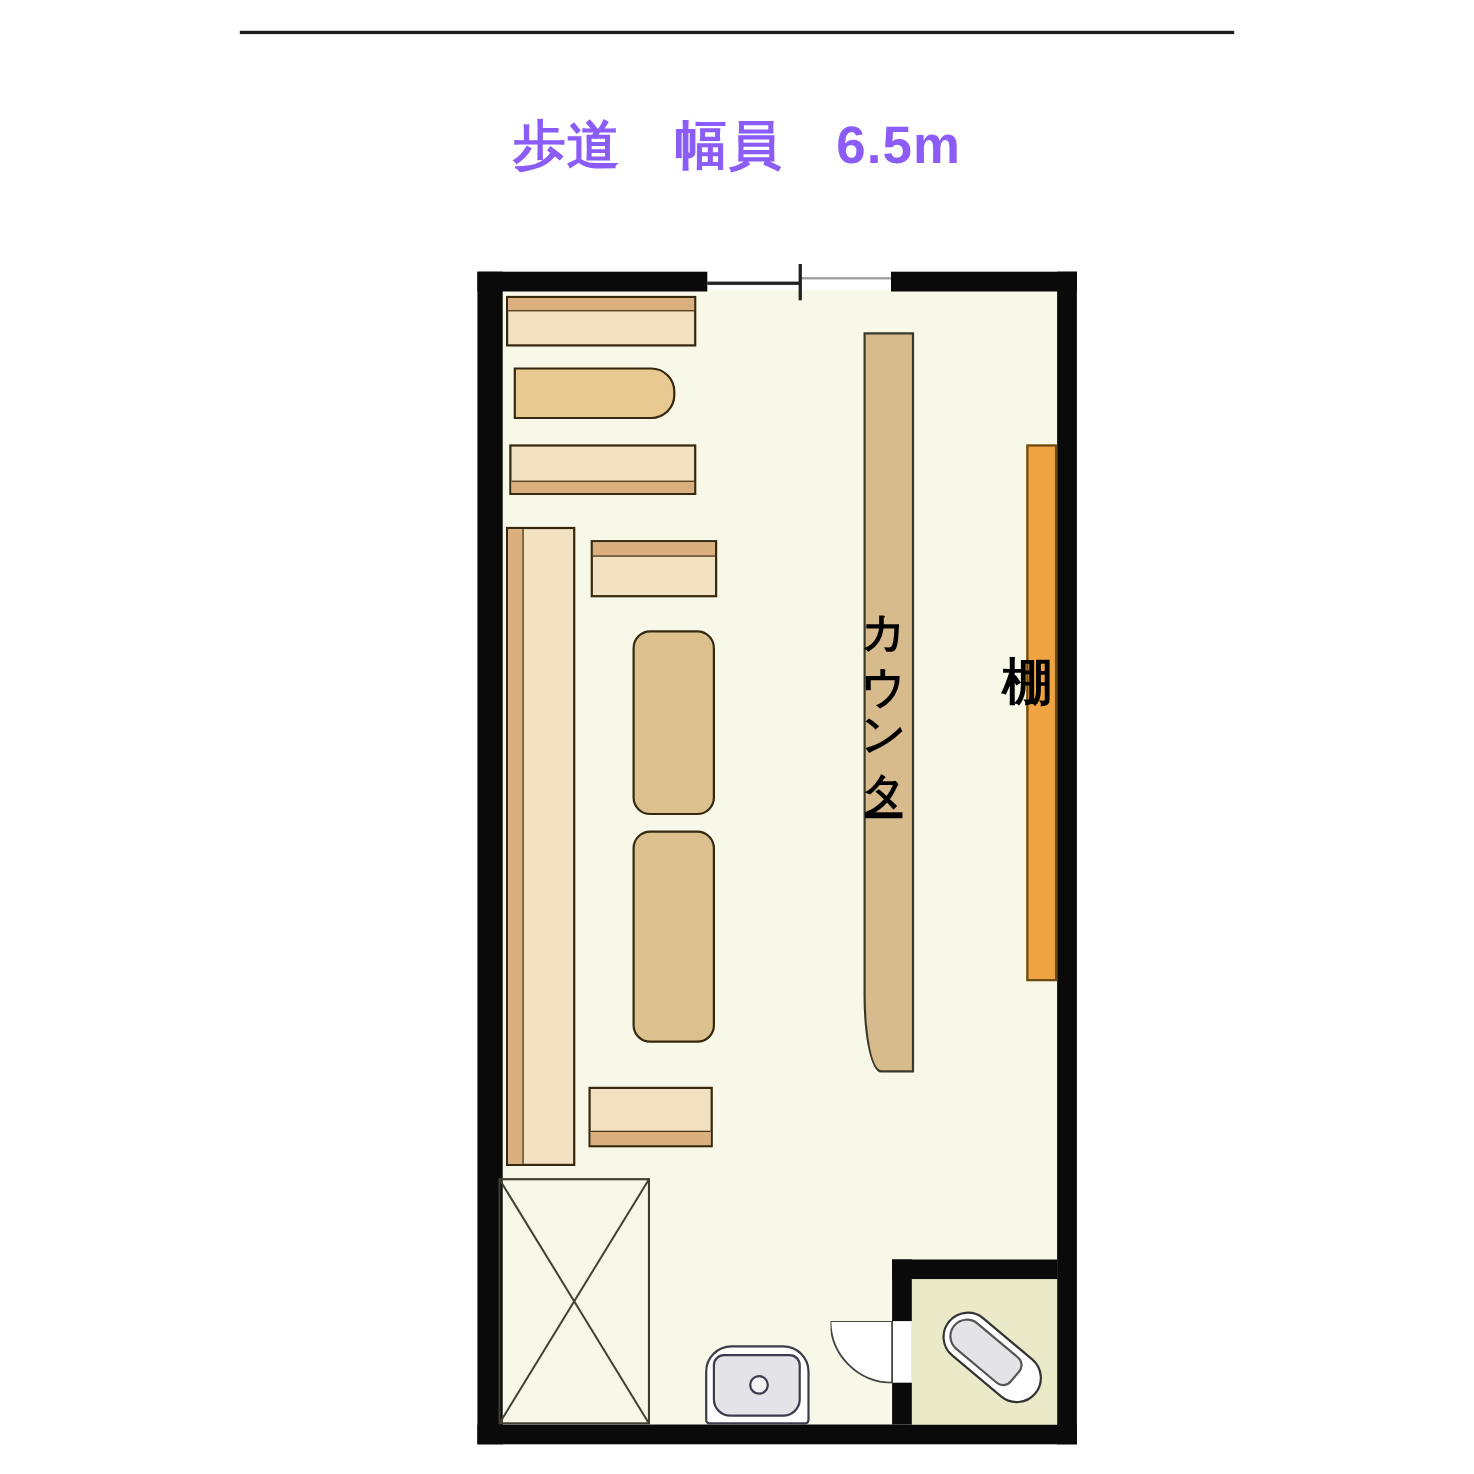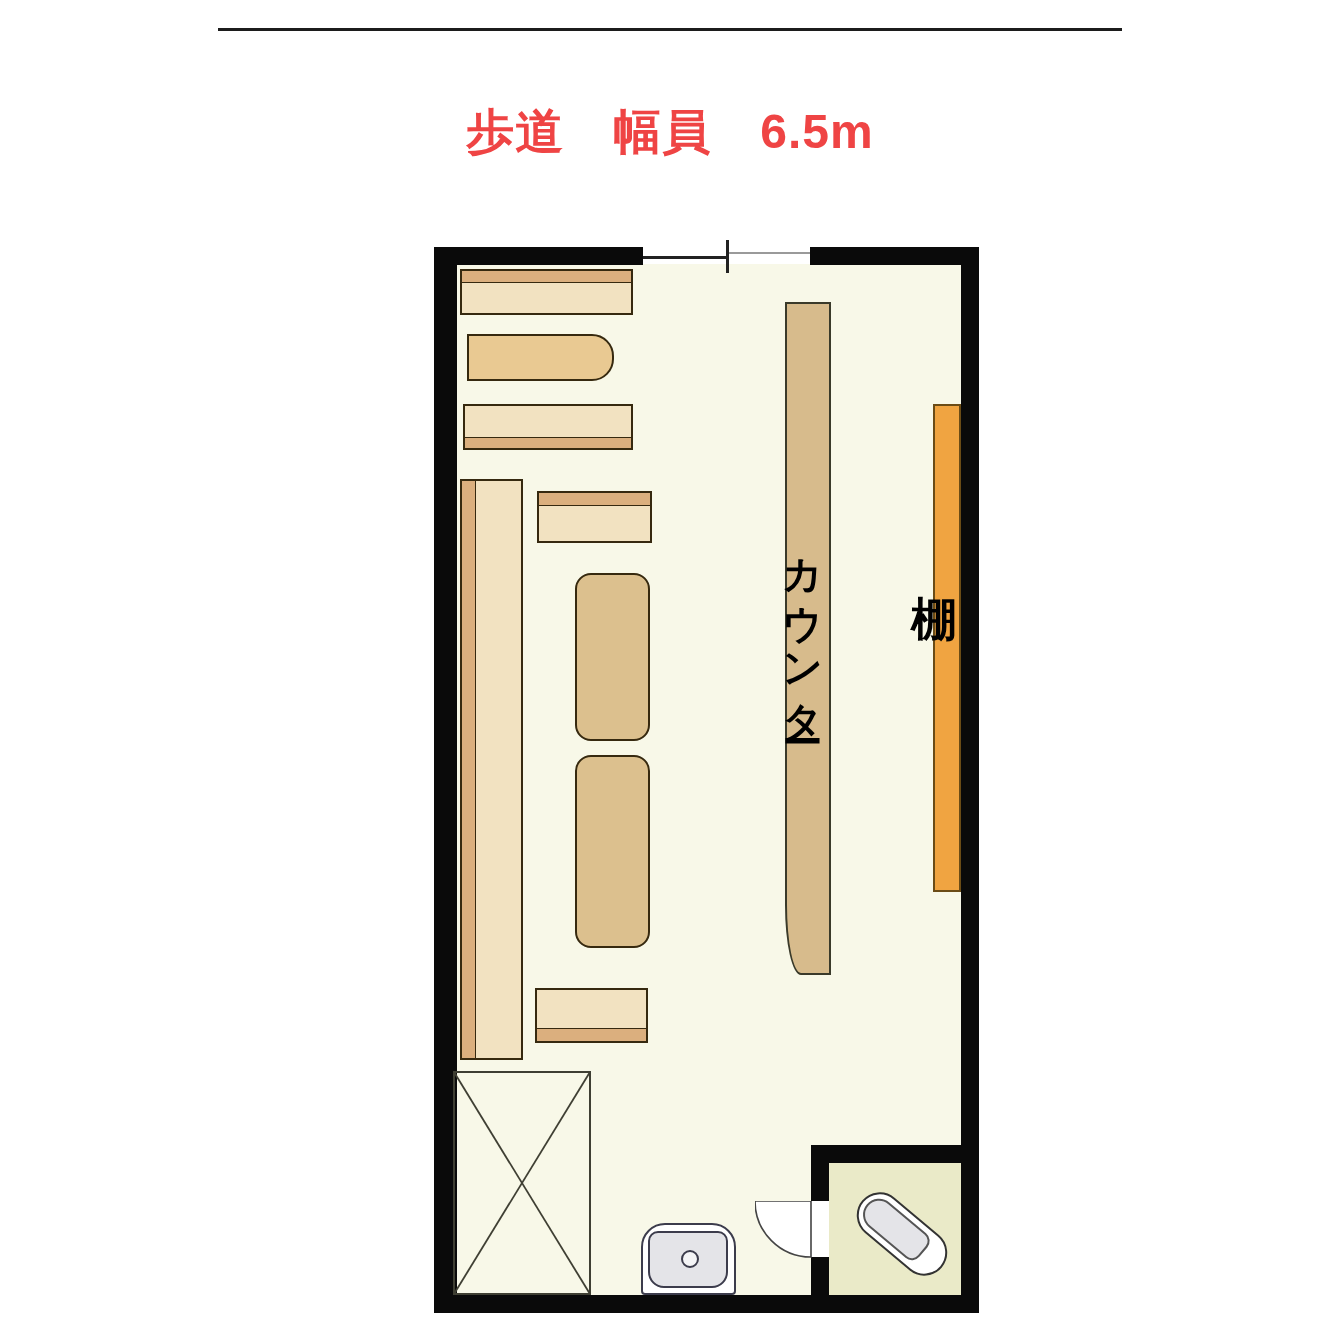--- a/index.html
+++ b/index.html
@@ -5,21 +5,21 @@
   html,body{margin:0;padding:0;background:#ffffff;}
   .canvas{
     position:relative;width:1340px;height:1340px;background:#ffffff;
     font-family:"Liberation Sans","DejaVu Sans",sans-serif;overflow:hidden;
   }
   .abs{position:absolute;box-sizing:border-box;}
 
   
   .top-rule{left:218px;top:28px;width:904px;height:3px;background:var(--rule,#1c1c1c);}
   .page-title{left:0;top:100px;width:1340px;text-align:center;
-    font-size:48px;font-weight:bold;color:#ef4444;letter-spacing:1px;}
+    font-size:48px;font-weight:bold;color:#8b5cf6;letter-spacing:1px;}
 
   
   .wall{background:var(--wall,#0a0a0a);}
   .wall-top-left{left:434px;top:247px;width:209px;height:18px;}
   .wall-top-right{left:810px;top:247px;width:169px;height:18px;}
   .wall-left{left:434px;top:247px;width:23px;height:1066px;}
   .wall-right{left:961px;top:247px;width:18px;height:1066px;}
   .wall-bottom{left:434px;top:1295px;width:545px;height:18px;}
   .bath-wall-top{left:811px;top:1145px;width:150px;height:18px;}
   .bath-wall-left{left:811px;top:1145px;width:18px;height:150px;}

